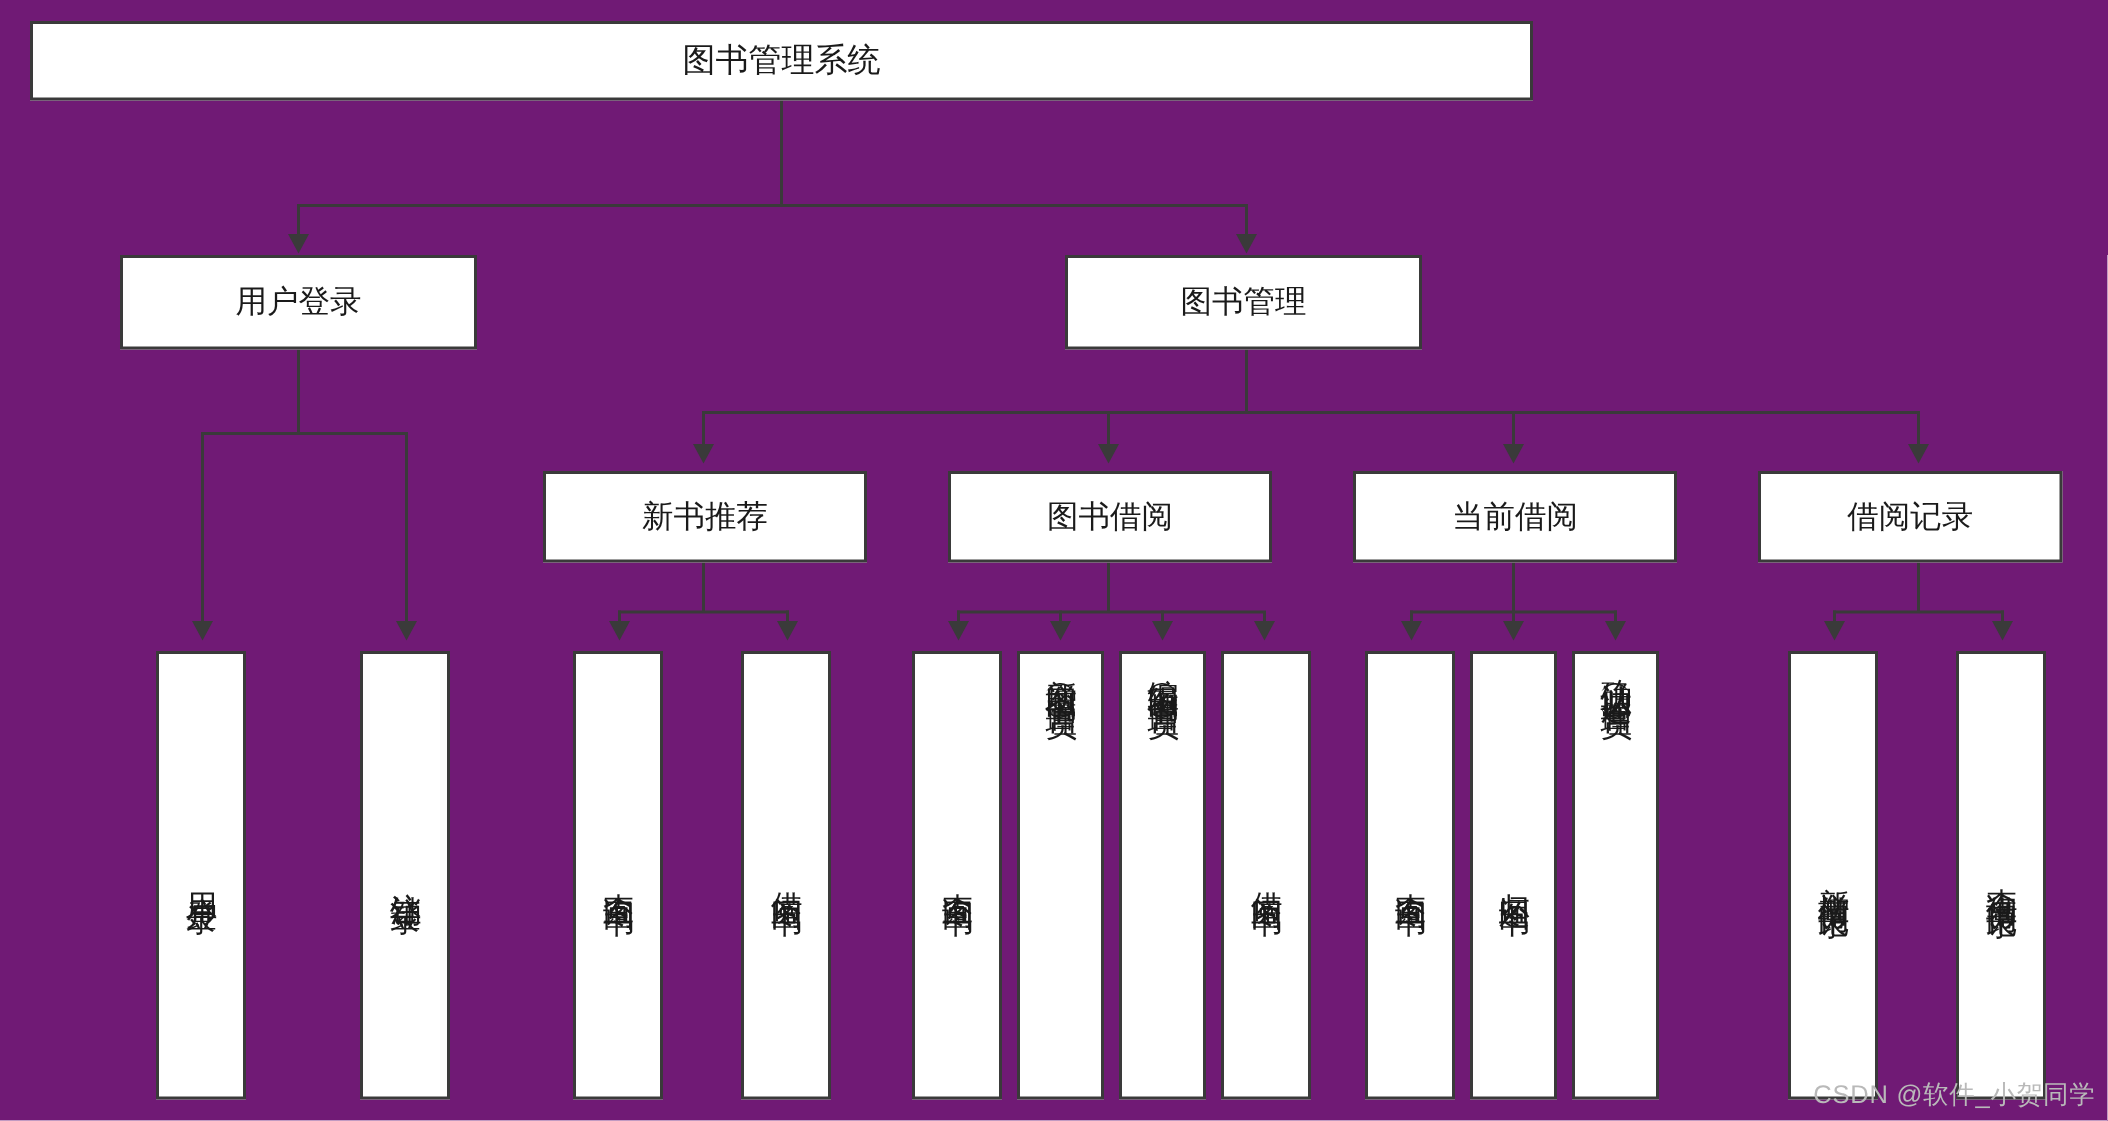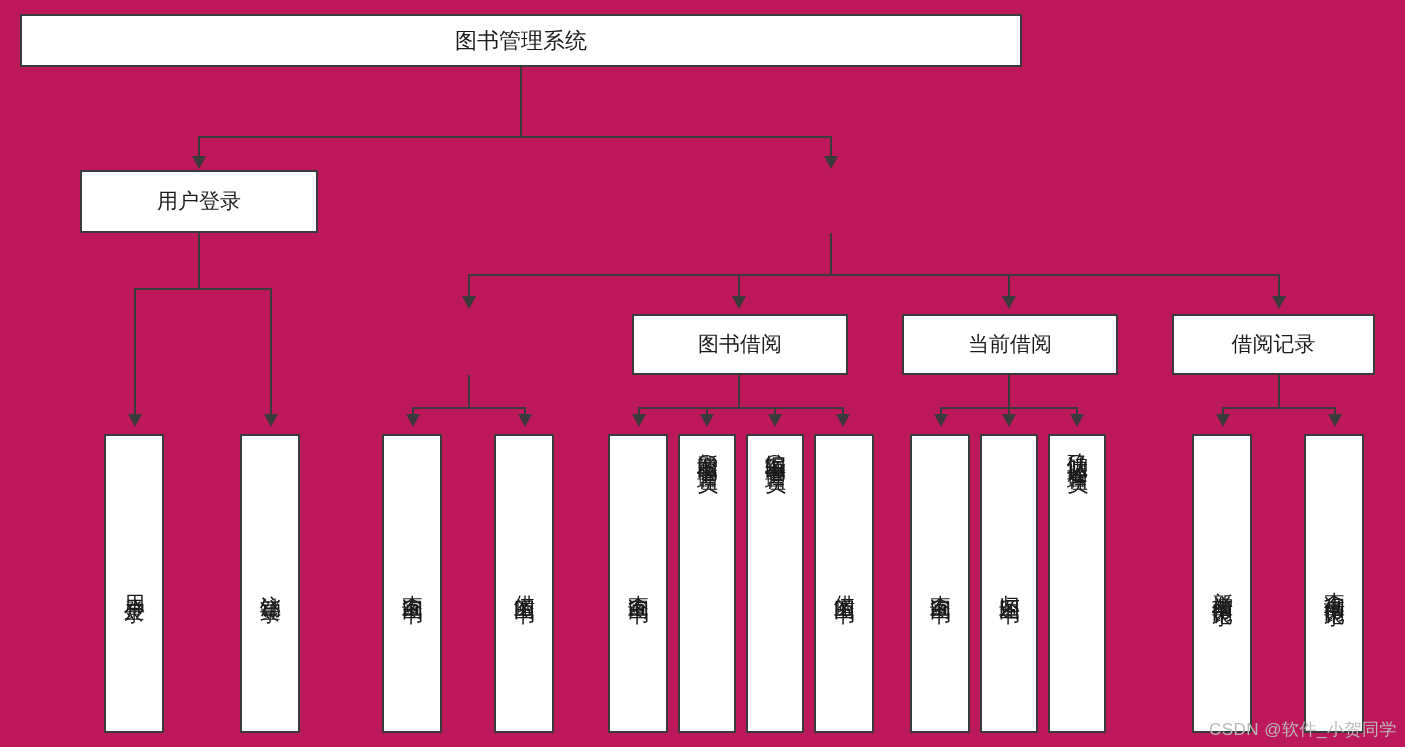--- a/index.html
+++ b/index.html
@@ -8,21 +8,21 @@
     padding: 0;
     background: #ffffff;
   }
   body {
     font-family: "DejaVu Sans", "Liberation Sans", sans-serif;
   }
   #canvas {
     position: relative;
     width: 1405px;
     height: 747px;
-    background: #be185d;
+    background: #701a75;
     overflow: hidden;
   }
   .node {
     position: absolute;
     box-sizing: border-box;
     background: #ffffff;
     border: 2px solid #3a3a3a;
     display: flex;
     align-items: center;
     justify-content: center;
@@ -149,21 +149,27 @@
   <div class="arrow" style="left:1328px; top:414px;"></div>
 
   <div class="node h root" style="left:20px; top:14px; width:1002px; height:53px;">
     <span class="lbl">图书管理系统</span>
   </div>
 
   <div class="node h" style="left:80px; top:170px; width:238px; height:63px;">
     <span class="lbl">用户登录</span>
   </div>
 
-
+  <div class="node h" style="left:710px; top:170px; width:238px; height:63px;">
+    <span class="lbl">图书管理</span>
+  </div>
+
+  <div class="node h" style="left:362px; top:314px; width:216px; height:61px;">
+    <span class="lbl">新书推荐</span>
+  </div>
 
   <div class="node h" style="left:632px; top:314px; width:216px; height:61px;">
     <span class="lbl">图书借阅</span>
   </div>
 
   <div class="node h" style="left:902px; top:314px; width:216px; height:61px;">
     <span class="lbl">当前借阅</span>
   </div>
 
   <div class="node h" style="left:1172px; top:314px; width:203px; height:61px;">

